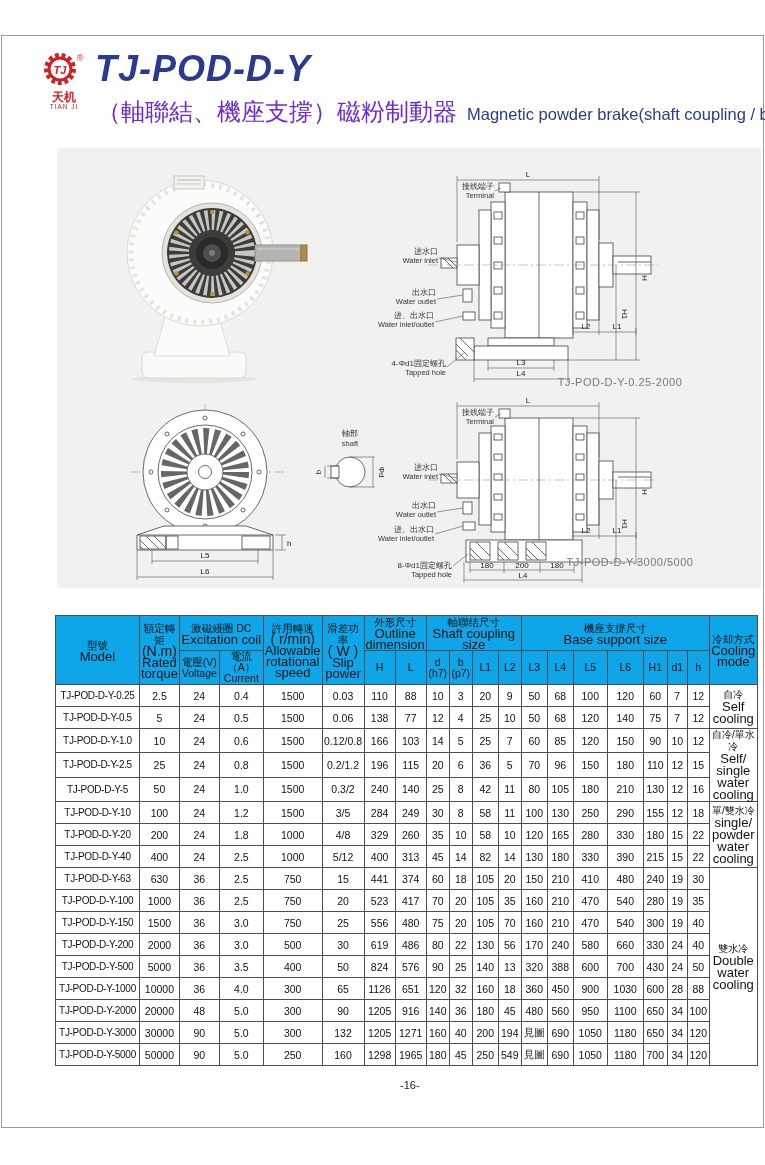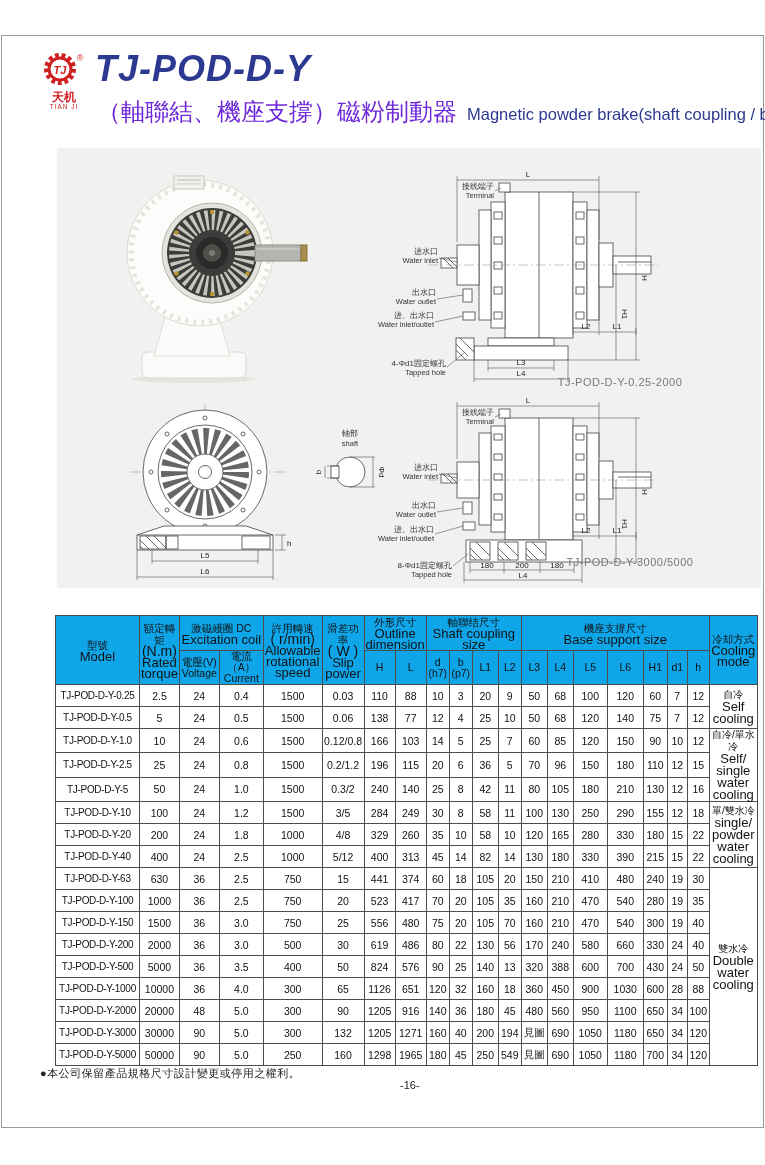--- a/index.html
+++ b/index.html
@@ -806,15 +806,14 @@
           <td>690</td>
           <td>1050</td>
           <td>1180</td>
           <td>700</td>
           <td>34</td>
           <td>120</td>
         </tr>
       </tbody>
   </table>
 
-  <div class="foot-cn"><span>●</span><span>本公司保留產品規格尺寸設計變更或停用之權利。</span></div>
   <div class="page-num">-16-</div>
 </div>
 
 </body></html>

